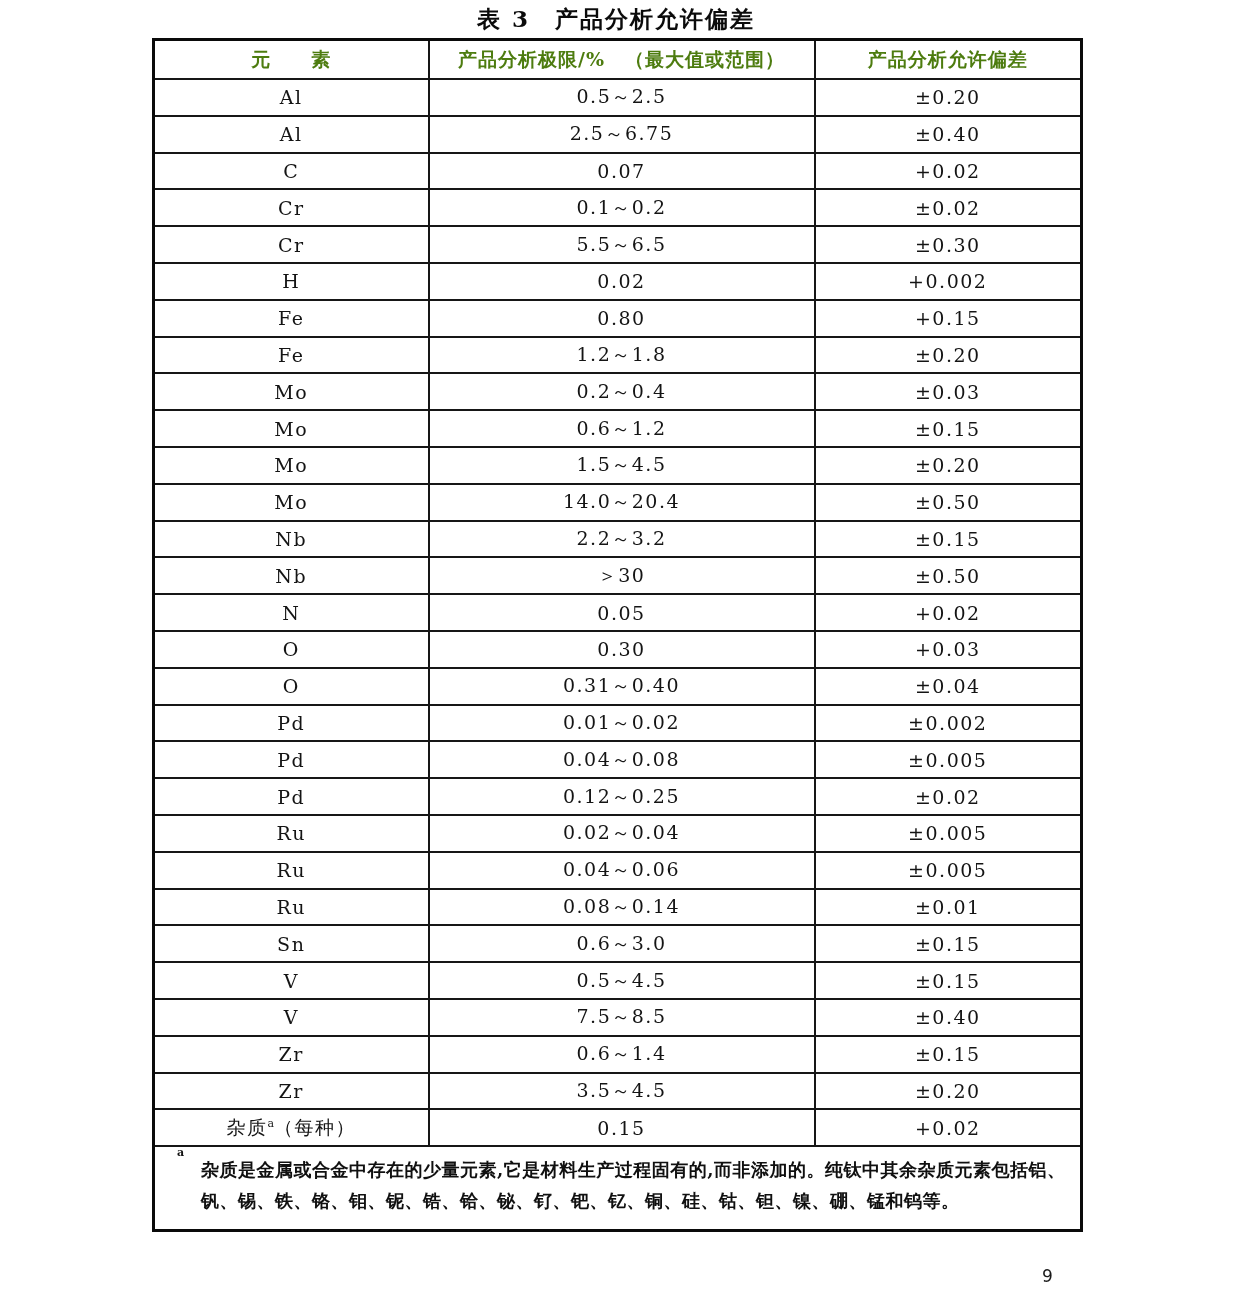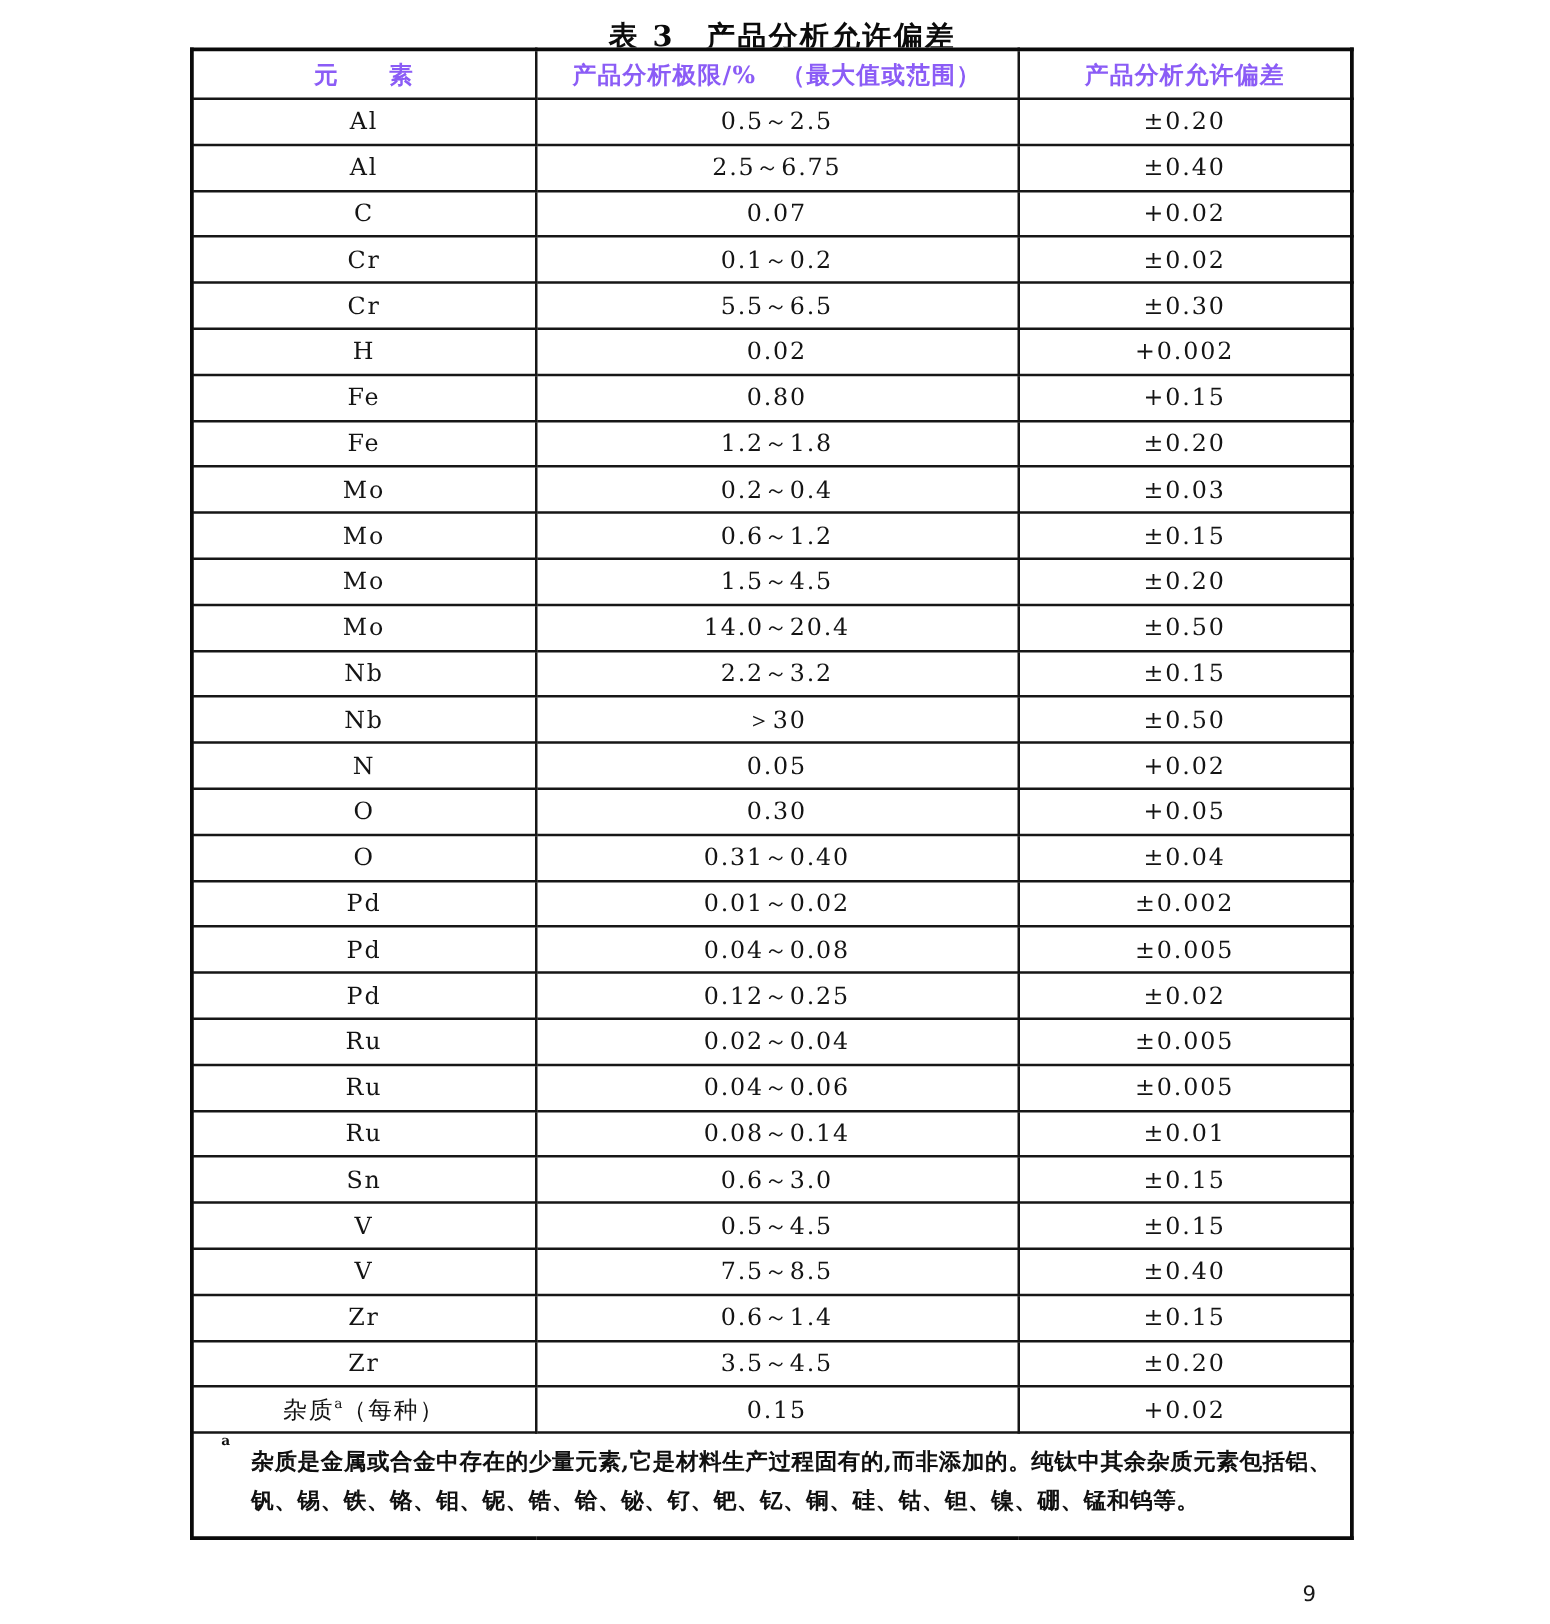--- a/index.html
+++ b/index.html
@@ -14,21 +14,21 @@
     background: #ffffff;
     color: #111111;
     font-family: "DejaVu Serif", "Liberation Serif", serif;
     overflow: hidden;
   }
   .doc-title {
     position: absolute;
     left: 152px;
     top: 4px;
     width: 928px;
-    margin: 10px;
+    margin: 0;
     text-align: center;
     font-size: 23px;
     font-weight: bold;
     letter-spacing: 2px;
     color: #0b0b0b;
     font-family: "DejaVu Serif", "Liberation Serif", serif;
   }
   table.spec-table {
     position: absolute;
     left: 152px;
@@ -49,21 +49,21 @@
     vertical-align: middle;
     padding: 0;
     overflow: hidden;
     white-space: nowrap;
   }
   .spec-table thead th {
     height: 37px;
     font-size: 19px;
     font-weight: bold;
     letter-spacing: 1px;
-    color: #8b5cf6;
+    color: #4d7c0f;
   }
   .spec-table tbody td {
     height: 34.8px;
     font-size: 19px;
     letter-spacing: 1.5px;
     color: #141414;
   }
   .spec-table tbody td sup {
     font-size: 11px;
     letter-spacing: 0;
@@ -195,21 +195,21 @@
           <td>±0.50</td>
         </tr>
         <tr>
           <td>N</td>
           <td>0.05</td>
           <td>+0.02</td>
         </tr>
         <tr>
           <td>O</td>
           <td>0.30</td>
-          <td>+0.05</td>
+          <td>+0.03</td>
         </tr>
         <tr>
           <td>O</td>
           <td>0.31～0.40</td>
           <td>±0.04</td>
         </tr>
         <tr>
           <td>Pd</td>
           <td>0.01～0.02</td>
           <td>±0.002</td>

